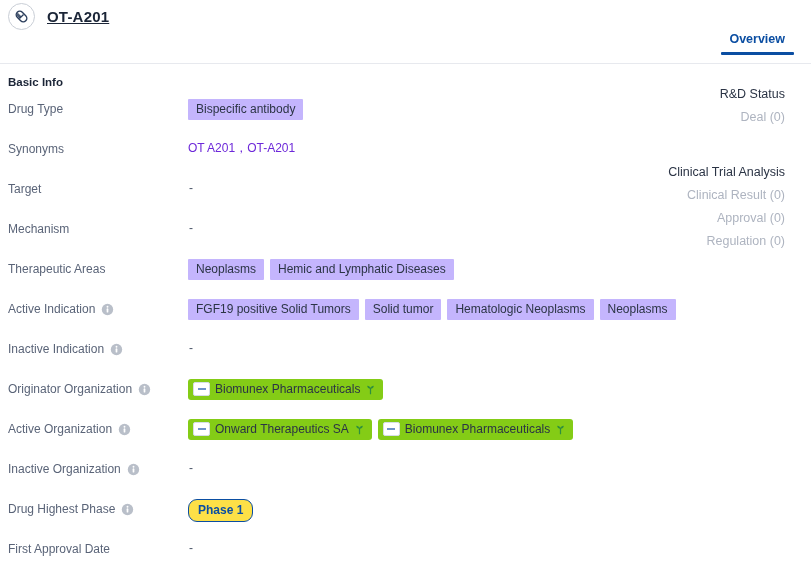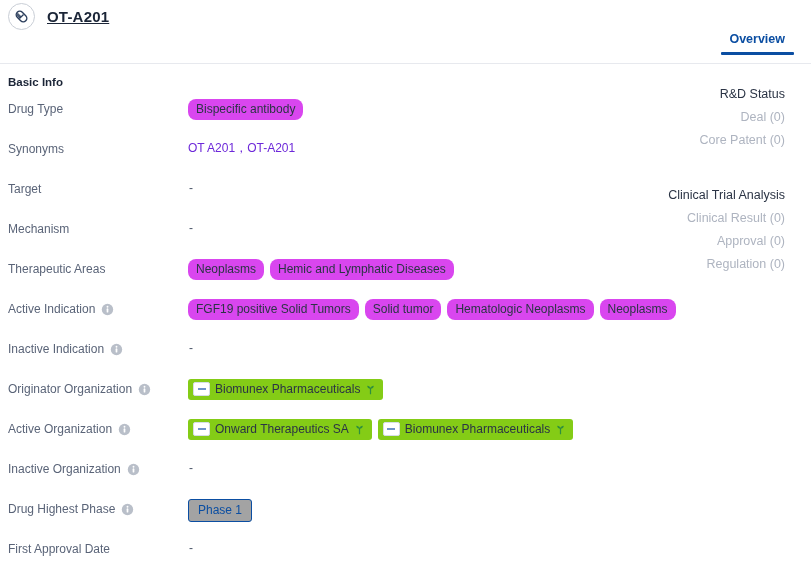--- a/index.html
+++ b/index.html
@@ -139,22 +139,22 @@
     padding-left: 1px;
   }
   .plain-text {
     font-size: 12px;
     color: #6d28d9;
     white-space: nowrap;
   }
 
   
   .tag {
-    background: #d946ef;
-    border-radius: 8px;
+    background: #c4b5fd;
+    border-radius: 1px;
     padding: 3px 8px 4px 8px;
     font-size: 12px;
     color: #2b3445;
     white-space: nowrap;
     line-height: 14px;
     cursor: default;
   }
   .org-tag {
     background: #84cc16;
     border-radius: 3px;
@@ -185,27 +185,28 @@
     height: 2px;
     background: #6f93c9;
   }
   .sprout-icon { display: inline-flex; align-items: center; flex: 0 0 auto; }
 
   .phase-badge {
     display: inline-flex;
     align-items: center;
     justify-content: center;
     border: 1px solid #0b4ea2;
-    border-radius: 3px;
+    border-radius: 9px;
     color: #0b4ea2;
     font-size: 12px;
     padding: 3px 9px 4px 9px;
     line-height: 14px;
-    background: #a3a3a3;
+    background: #fde047;
     cursor: pointer;
+    font-weight: bold;
   }
 </style>
 </head>
 <body>
 
 <div class="header">
   <div class="drug-avatar">
     <svg width="15" height="15" viewBox="0 0 16 16" aria-hidden="true">
       <g transform="rotate(-45 8 8)">
         <rect x="4.2" y="1.6" width="7.6" height="12.8" rx="3.8" fill="none" stroke="#2b3e5c" stroke-width="1.5"></rect>
@@ -214,21 +215,20 @@
       </g>
     </svg>
   </div>
   <div class="drug-title">OT-A201</div>
 </div>
 
 <div class="tabbar">
   <div class="tab active">Overview</div>
   <div class="tab enabled">R&amp;D Status</div>
   <div class="tab">Deal (0)</div>
-  <div class="tab">Core Patent (0)</div>
   <div class="tab enabled">Clinical Trial Analysis</div>
   <div class="tab">Clinical Result (0)</div>
   <div class="tab">Approval (0)</div>
   <div class="tab">Regulation (0)</div>
 </div>
 
 <div class="content">
 
   <div class="section-title">Basic Info</div>
 

